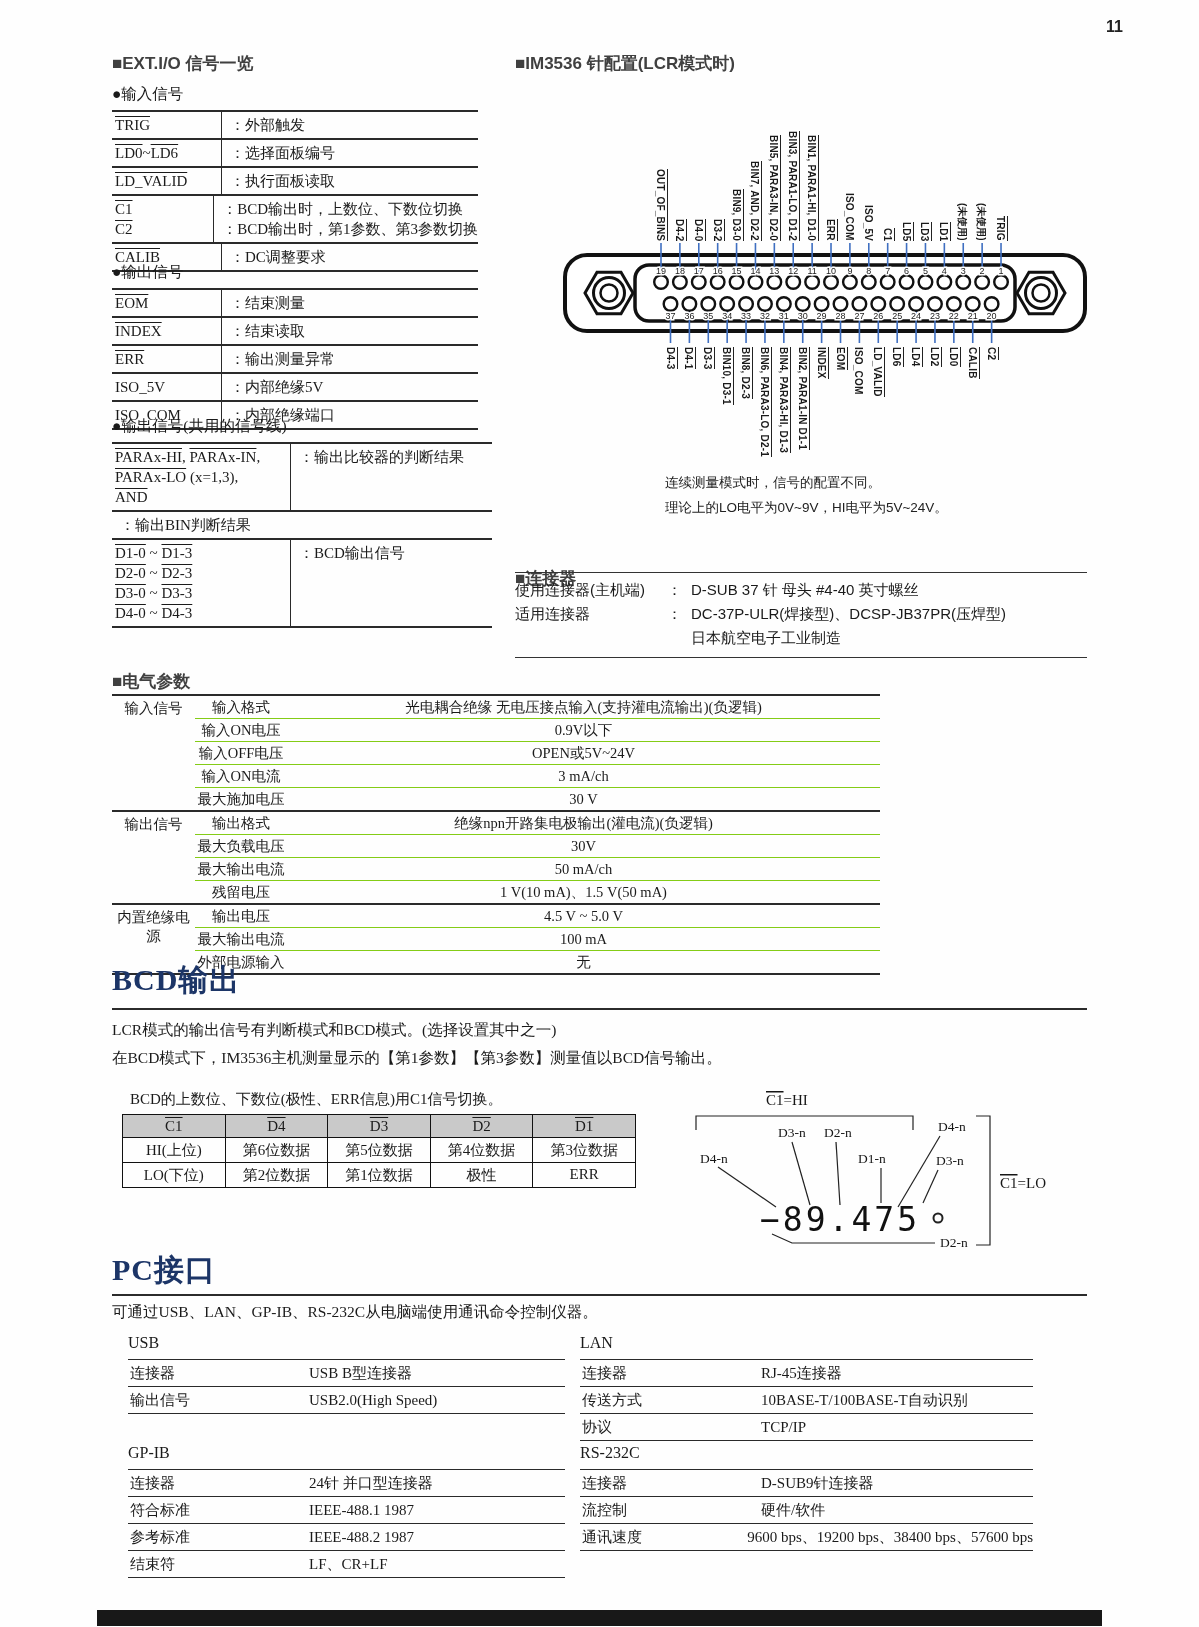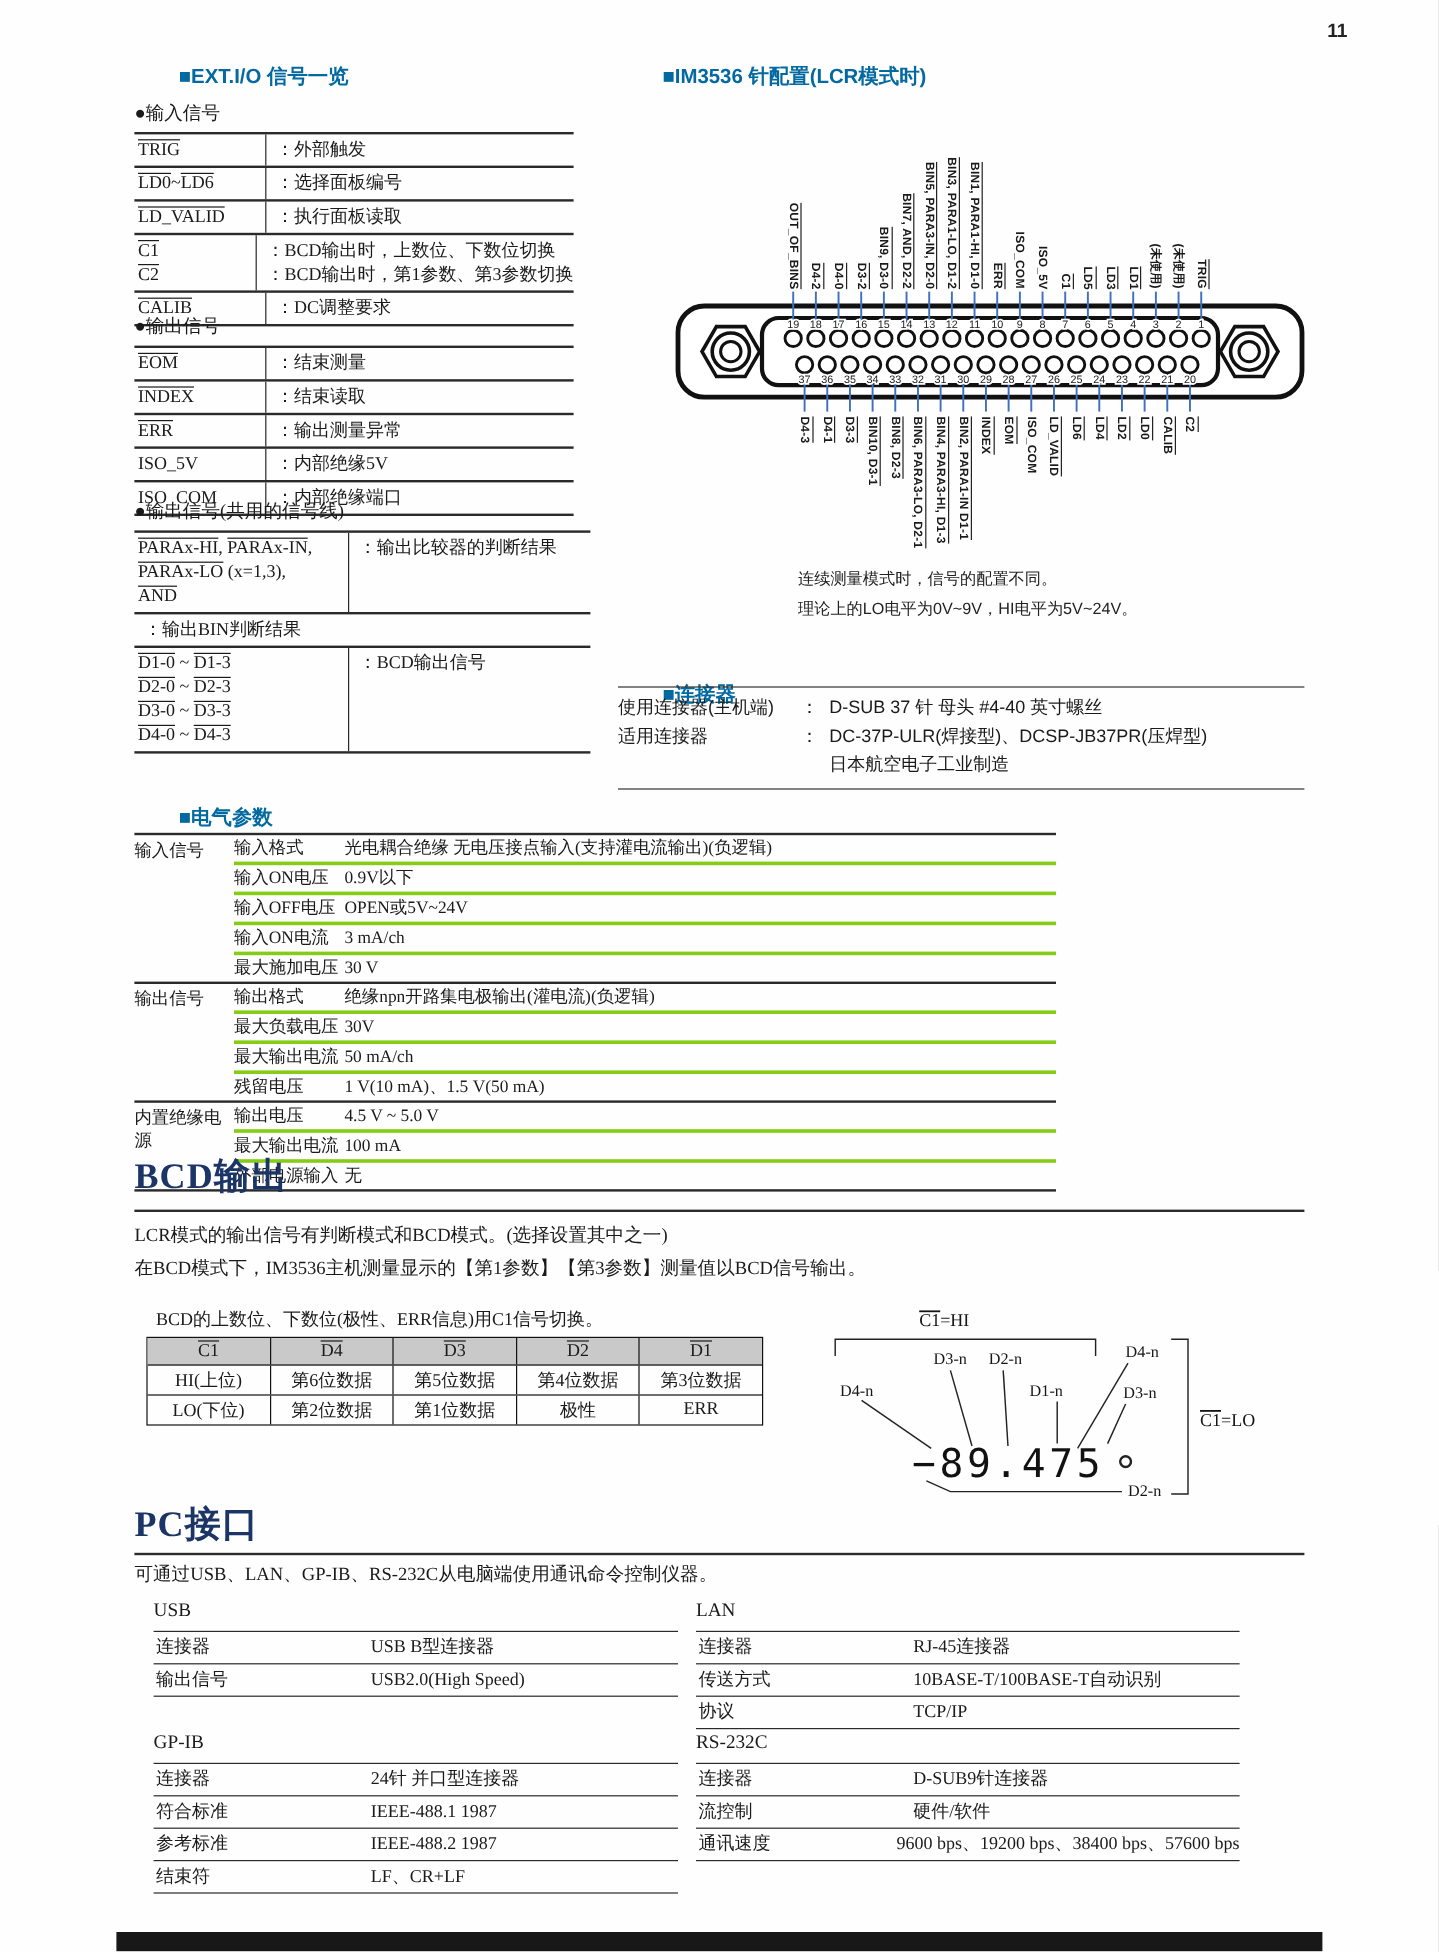--- a/index.html
+++ b/index.html
@@ -1,18 +1,18 @@
 <!DOCTYPE html>
 <html><head>
 <meta charset="utf-8">
 <style>
   html,body{margin:0;padding:0;background:#9a9a9a;}
   .page{position:relative;width:1165px;height:1627px;background:#fefefe;margin:0 auto;
         font-family:"Liberation Serif",serif;color:#1a1a1a;overflow:hidden;padding-left:40px;}
-  .sec-head{position:absolute;font:bold 17px "Liberation Sans",sans-serif;color:#0369a1;white-space:nowrap;margin-left:37px;}
+  .sec-head{position:absolute;font:bold 17px "Liberation Sans",sans-serif;color:#404040;white-space:nowrap;}
   .dot-label{position:absolute;font:15.5px "Liberation Serif",serif;white-space:nowrap;}
   
   .sigtable{position:absolute;border-top:2px solid #2a2a2a;}
   .sigrow{display:flex;border-bottom:2px solid #2a2a2a;}
   .sc1{padding:3px 3px;border-right:1.2px solid #2a2a2a;font-size:15px;line-height:20px;}
   .sc2{flex:1;padding:3px 0 3px 8px;font-size:15px;line-height:20px;}
   .sline{min-height:20px;white-space:nowrap;}
   .ov{text-decoration:overline;}
   #input-table{left:112px;top:110px;width:366px;}
   #input-table .sc1,#output-table .sc1{width:103px;}
@@ -37,26 +37,26 @@
   #connector-notes{position:absolute;left:665px;top:470px;font:13.5px "Liberation Sans",sans-serif;line-height:25px;color:#222;white-space:nowrap;}
   #connector-sec-title{left:515px;top:567px;}
   #connector-info{position:absolute;left:515px;top:572px;width:572px;border-top:1.5px solid #333;
       border-bottom:1.5px solid #333;font:15px "Liberation Sans",sans-serif;padding:5px 0 7px;}
   .cinfo-row{display:flex;line-height:24px;}
   .cilabel{width:152px;}
   .cicolon{width:24px;}
   .cival{flex:1;}
   
   #elec-title{left:112px;top:670px;}
-  #elec-table{position:absolute;left:112px;top:694px;width:768px;border-bottom:2px solid #2a2a2a;font-size:14.5px;}
+  #elec-table{position:absolute;left:112px;top:694px;width:768px;border-bottom:2px solid #2a2a2a;font-size:14.5px;text-align:center;}
   .egroup{display:flex;border-top:2px solid #2a2a2a;}
   .gname{width:83px;padding:2.5px 0;}
   .grows{flex:1;}
   .erow{display:flex;padding:2.5px 0;line-height:17px;}
-  .erow:not(:last-child){border-bottom:3px solid #84cc16;}
+  .erow:not(:last-child){border-bottom:1px solid #84cc16;}
   .pname{width:92px;white-space:nowrap;}
   .pval{flex:1;white-space:nowrap;}
   
   .big-title{position:absolute;font:bold 30px "Liberation Serif",serif;color:#1c3567;letter-spacing:1px;white-space:nowrap;}
   #bcd-title{left:112px;top:960px;}
   .hrule{position:absolute;height:2px;background:#2b2b2b;}
   #bcd-rule{left:112px;top:1008px;width:975px;}
   #bcd-para{position:absolute;left:112px;top:1016px;font-size:15.5px;line-height:28px;white-space:nowrap;}
   #bcd-intro{position:absolute;left:130px;top:1090px;font-size:15px;white-space:nowrap;}
   #bcd-table{position:absolute;left:122px;top:1114px;width:512px;border:1.4px solid #111;font-size:15px;}

